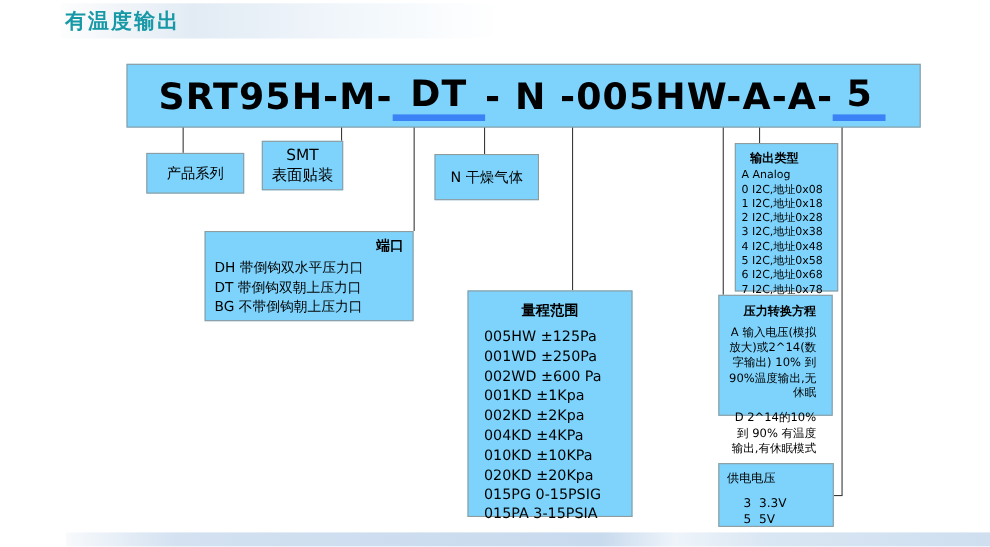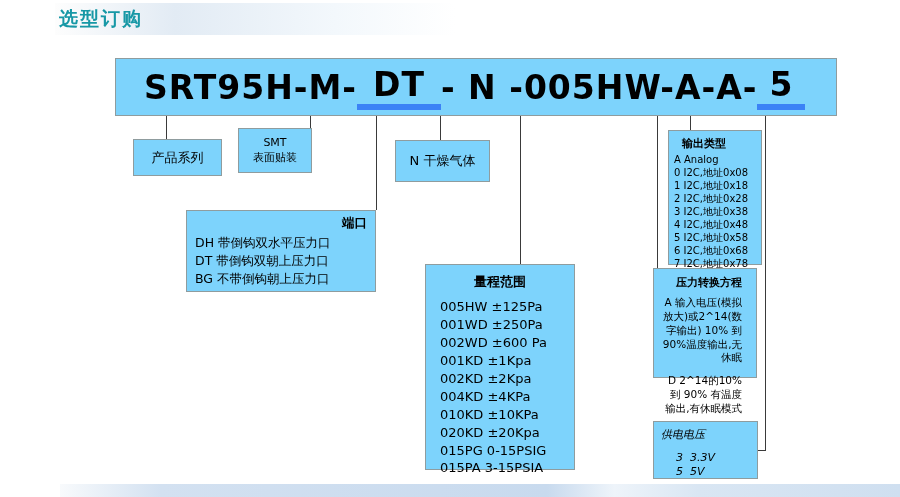--- a/index.html
+++ b/index.html
@@ -24,50 +24,50 @@
   .pn-field { border-bottom:6px solid #3b82f6; padding:0 16px; }
   .pn-field-supply { padding:0 12px; }
 
   .vline { position:absolute; width:1px; background:#3a3a3a; }
   .hline { position:absolute; height:1px; background:#3a3a3a; }
 
   .box-title { font-weight:bold; }
   .centered { display:flex; align-items:center; justify-content:center; text-align:center; }
 
   .box-product-series { left:133px; top:139px; width:89px; height:37px; font-size:13px; }
-  .box-smt { left:238px; top:128px; width:74px; height:45px; font-size:11px; flex-direction:column; line-height:1.35; }
+  .box-smt { left:238px; top:128px; width:74px; height:45px; font-size:14px; flex-direction:column; line-height:1.35; }
   .box-port { left:186px; top:210px; width:190px; height:82px; font-size:12.5px; padding:4px 8px; }
   .box-port .box-title { text-align:right; margin-bottom:2px;font-family:Liberation Serif, serif; }
   .box-port .item { line-height:1.45; white-space:pre; }
   .box-gas { left:395px; top:140px; width:95px; height:42px; font-size:13px; }
   .box-range { left:425px; top:264px; width:150px; height:206px; font-size:13px; padding:8px 0 0 14px; }
   .box-range .box-title { text-align:center; margin:0 14px 7px 0; }
   .box-range .item { line-height:1.38; white-space:pre; }
   .box-output { left:668px; top:130px; width:94px; height:135px; font-size:10px; padding:5px 5px 0 5px; }
   .box-output .box-title { margin:0 0 2px 8px; font-size:11px; }
   .box-output .item { line-height:1.3; white-space:pre; }
   .box-conversion { left:653px; top:268px; width:104px; height:110px; font-size:10.5px; padding:6px 14px 0 6px;text-align:right; }
   .box-conversion .box-title { font-size:11px; margin-bottom:6px; }
   .box-conversion .para { line-height:1.32; word-break:break-all; margin-bottom:9px; }
-  .box-voltage { left:653px; top:421px; width:105px; height:58px; font-size:11px; padding:5px 20px 0 7px;font-style:italic; }
+  .box-voltage { left:653px; top:421px; width:105px; height:58px; font-size:11px; padding:5px 20px 0 7px; }
   .box-voltage .box-title { font-size:11px; margin-bottom:9px; font-weight:normal; }
   .box-voltage .item { line-height:1.3; white-space:pre;margin-left:15px; }
 
   .bottom-band {
     position:absolute; left:60px; top:484px; width:840px; height:13px;
     background:linear-gradient(90deg,#f8fafc 0%,#d3e1f1 12%,#c8daee 58%,#eef4fa 66%,#d9e6f3 76%,#cfdff0 100%);
   }
 </style>
 </head>
 <body>
 
 <div class="canvas">
 
   <div class="heading-band">
-    <div class="heading">选型订购</div>
+    <div class="heading">有温度输出</div>
   </div>
 
   <div class="box title-box">
     <span>SRT95H-M-</span>
     <span class="pn-field">DT</span>
     <span>- N -005HW-A-A-</span>
     <span class="pn-field pn-field-supply">5</span>
   </div>
 
   <div class="vline" style="left:166px;top:116px;height:23px;"></div>

